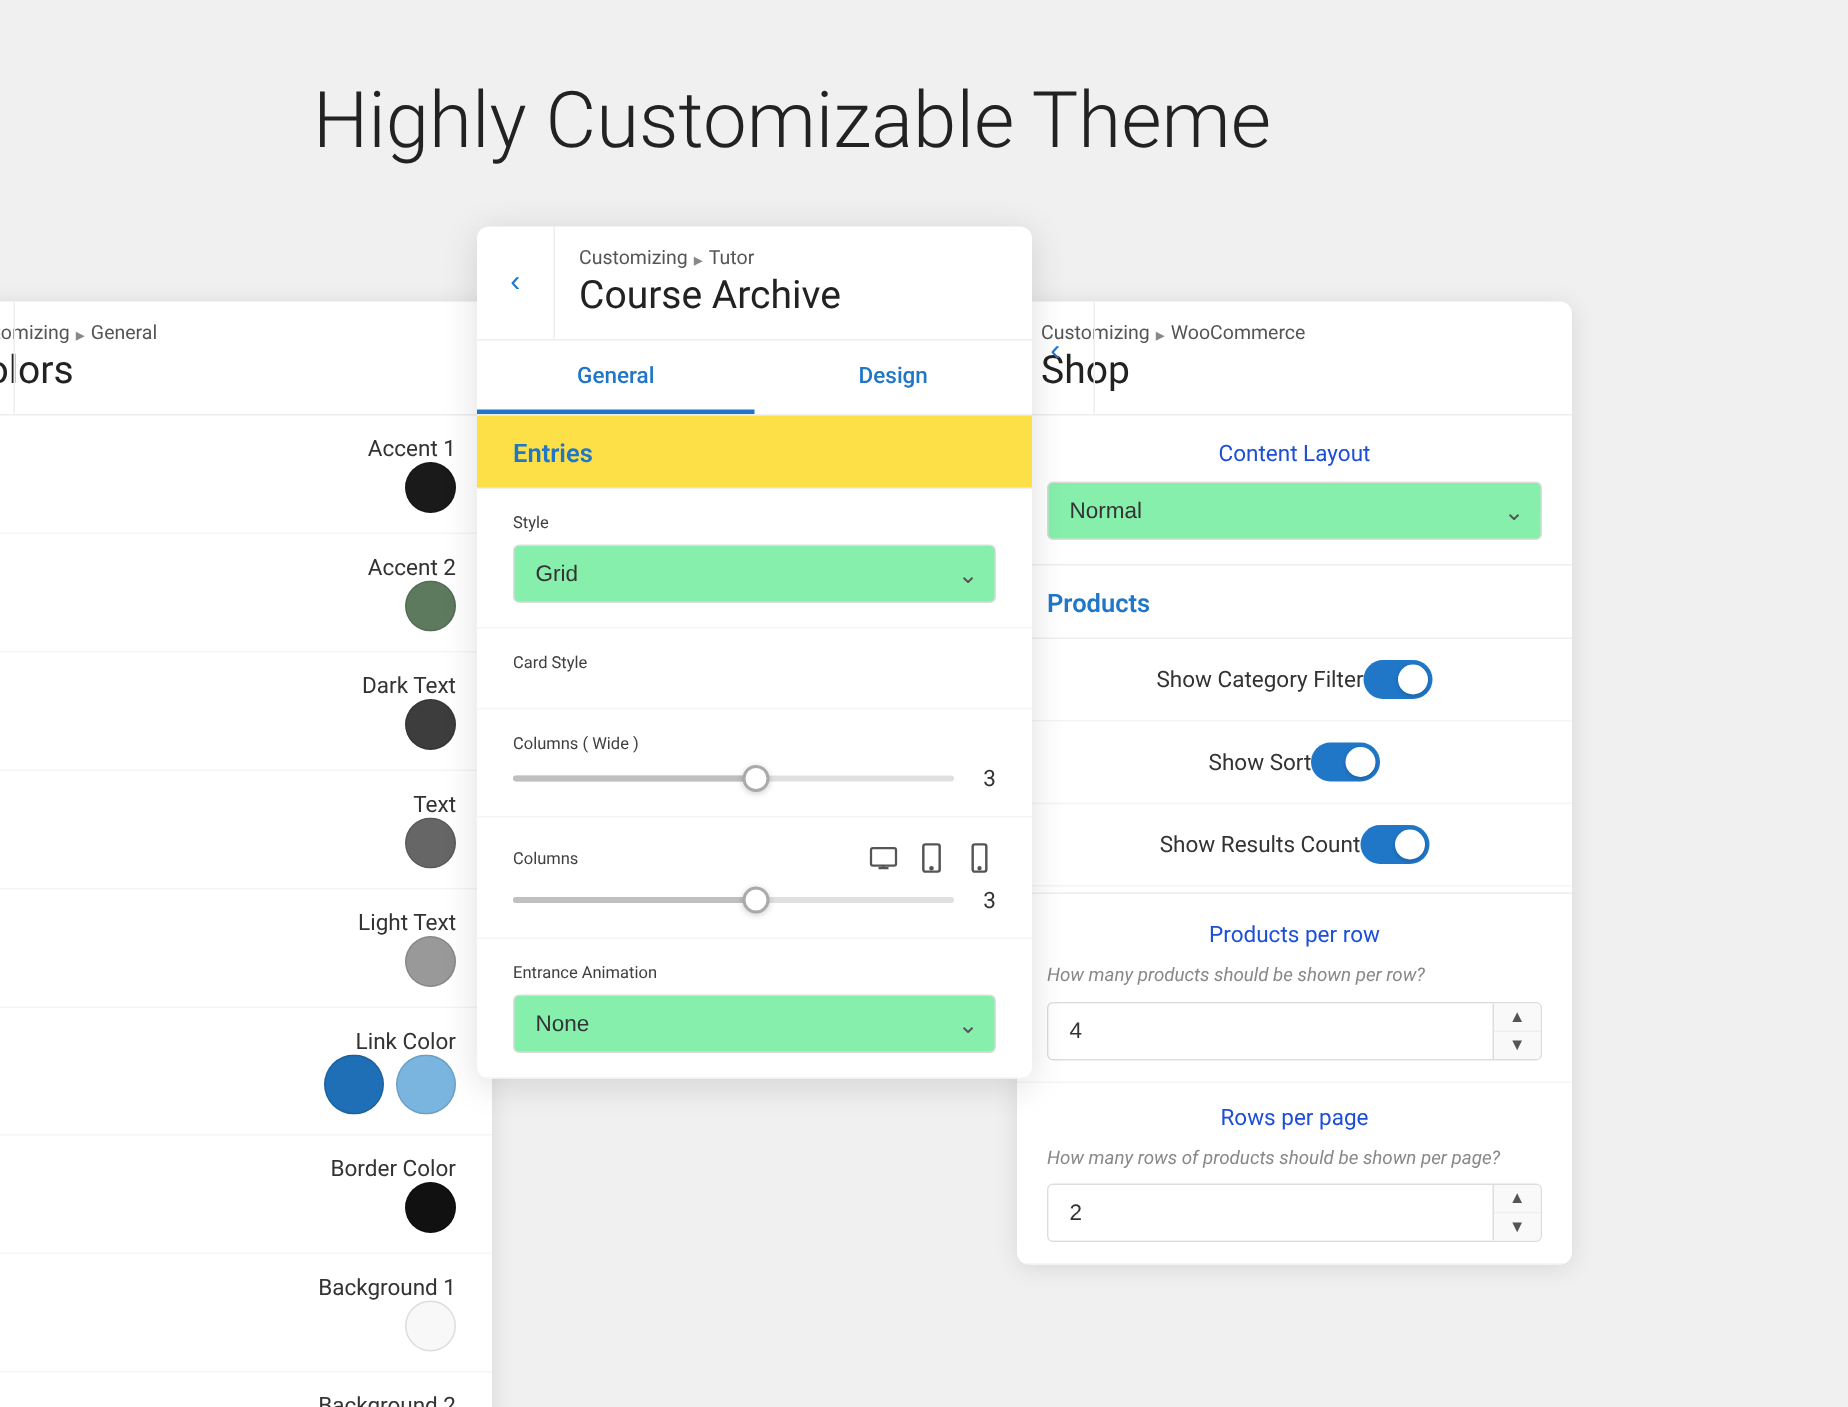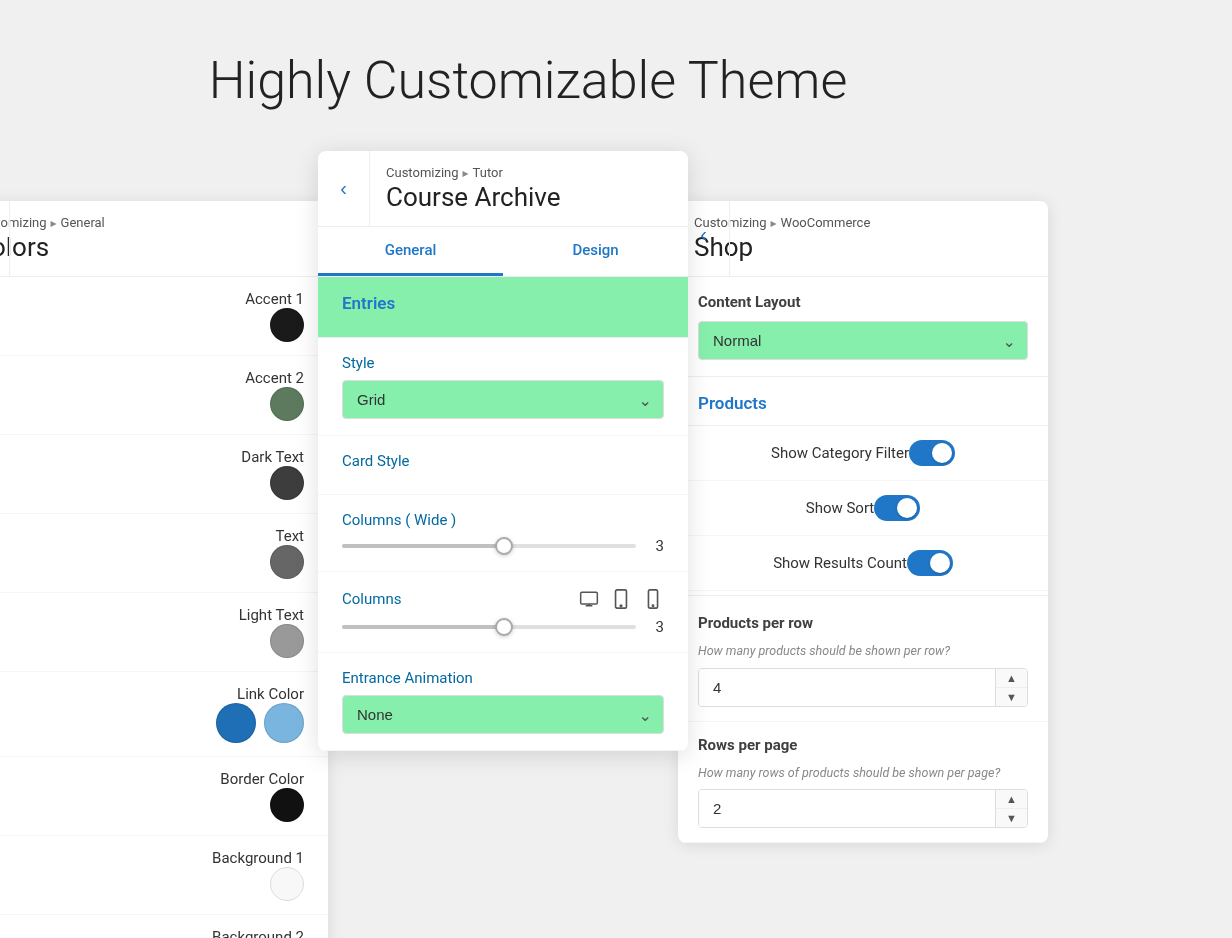--- a/index.html
+++ b/index.html
@@ -179,39 +179,39 @@
       cursor: pointer;
       color: #2077c8;
       border-bottom: 3px solid transparent;
     }
 
     .mid-tab.active {
       border-bottom: 3px solid #2077c8;
     }
 
     .mid-section-header {
-      padding: 16px 24px 24px 24px;
+      padding: 16px 24px 12px 24px;
       border-bottom: 1px solid #eee;
-      background: #86efac;
+      background: #fde047;
     }
 
     .mid-section-title {
       font-size: 17px;
       font-weight: 600;
       color: #2077c8;
     }
 
     .mid-field {
       padding: 16px 24px;
       border-bottom: 1px solid #f5f5f5;
     }
 
     .mid-field-label {
-      font-size: 15px;
-      color: #0369a1;
+      font-size: 11px;
+      color: #404040;
       margin-bottom: 8px;
     }
 
     .select-wrapper {
       position: relative;
     }
 
     .select-wrapper select {
       width: 100%;
       padding: 10px 14px;
@@ -421,23 +421,24 @@
       border-bottom: 1px solid #eee;
     }
 
     .content-layout-section {
       padding: 16px 20px;
       border-bottom: 1px solid #eee;
     }
 
     .section-label {
       font-size: 15px;
-      color: #404040;
+      color: #1d4ed8;
       margin-bottom: 10px;
-      font-weight: 700;
+      font-weight: 400;
+      text-align: center;
     }
 
     .divider {
       height: 1px;
       background: #eee;
       margin: 4px 0;
     }
 
     .field-wrap {
       padding: 14px 20px;

